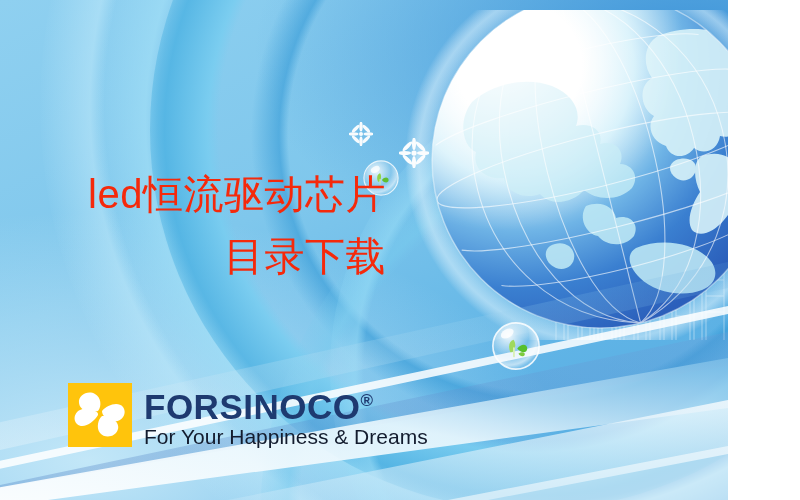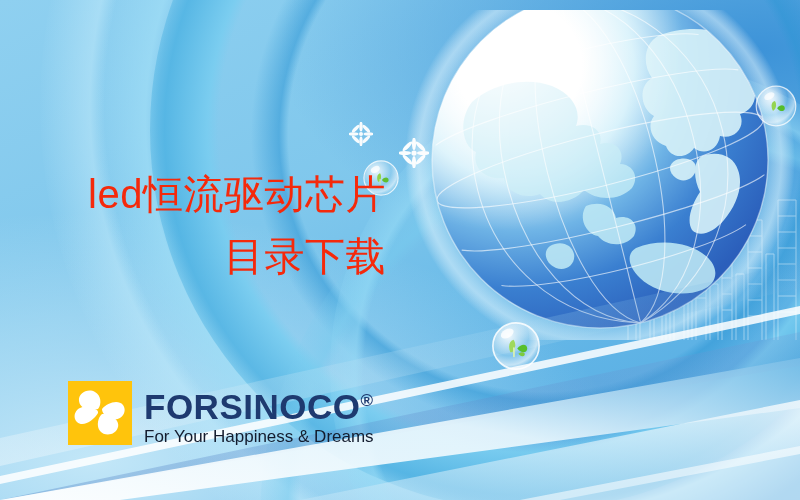--- a/index.html
+++ b/index.html
@@ -1,18 +1,18 @@
 <!DOCTYPE html>
 <html><head>
 <meta charset="utf-8">
 <style>
   html,body{margin:0;padding:0;background:#fff;}
   #stage{
     position:relative;
-    width:800px;height:500px;
+    width:728px;height:500px;
     overflow:hidden;
     font-family:"Liberation Sans", sans-serif;
     background:linear-gradient(160deg,#9ad6f2 0%,#8ccdee 30%,#7ec6ec 55%,#8fd2f0 78%,#b4e2f7 100%);
   }
   
   .bg-base{position:absolute;inset:0;
     background:
       radial-gradient(120% 90% at 12% 92%, #c3e7f8 0%, rgba(195,231,248,0) 55%),
       radial-gradient(100% 80% at 95% 10%, #3d93d8 0%, rgba(61,147,216,0) 60%),
       linear-gradient(155deg,#8fd0f0 0%,#7fc7ec 40%,#60b4e6 72%,#52a9e0 100%);
@@ -46,32 +46,32 @@
     position:absolute;left:88px;top:163px;
     color:#f5290b;
     font-size:40px;
     line-height:62px;
     letter-spacing:.5px;
     white-space:nowrap;
     font-family:"Liberation Sans","DejaVu Sans",sans-serif;
   }
   .headline .l2{display:block;padding-left:14px;text-align:right;}
   
-  .logo{position:absolute;left:68px;top:380px;display:flex;align-items:center;}
+  .logo{position:absolute;left:68px;top:380px;display:flex;align-items:flex-end;}
   .logo-mark{width:64px;height:64px;background:#ffc40c;position:relative;flex:none;}
   .logo-text{margin-left:12px;margin-top:2px;}
   .logo-name{
     font-size:35px;font-weight:bold;color:#1e3a70;
     letter-spacing:.5px;line-height:38px;
     font-family:"Liberation Sans",sans-serif;
     white-space:nowrap;
   }
   .logo-name .reg{font-size:17px;vertical-align:super;font-weight:bold;}
   .logo-tag{
-    font-size:17px;color:#131c2e;line-height:20px;margin-top:1px;
+    font-size:21px;color:#131c2e;line-height:20px;margin-top:1px;
     font-family:"Liberation Sans",sans-serif;white-space:nowrap;
   }
 </style>
 </head>
 <body>
 
 <div id="stage">
 
   <div class="bg-base"></div>
 

